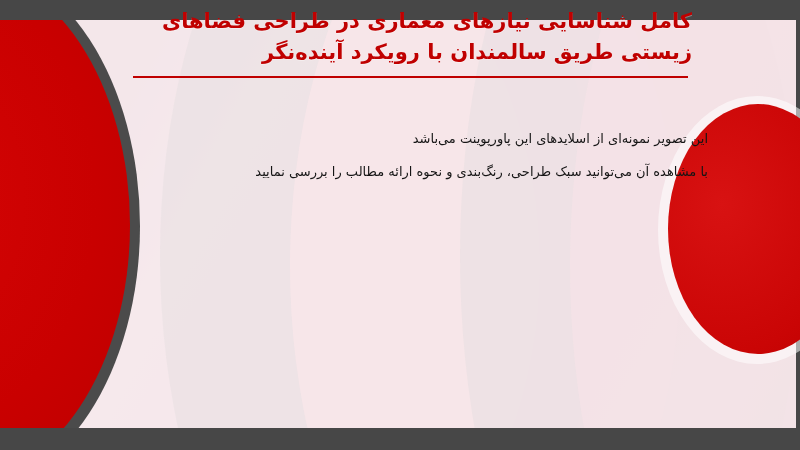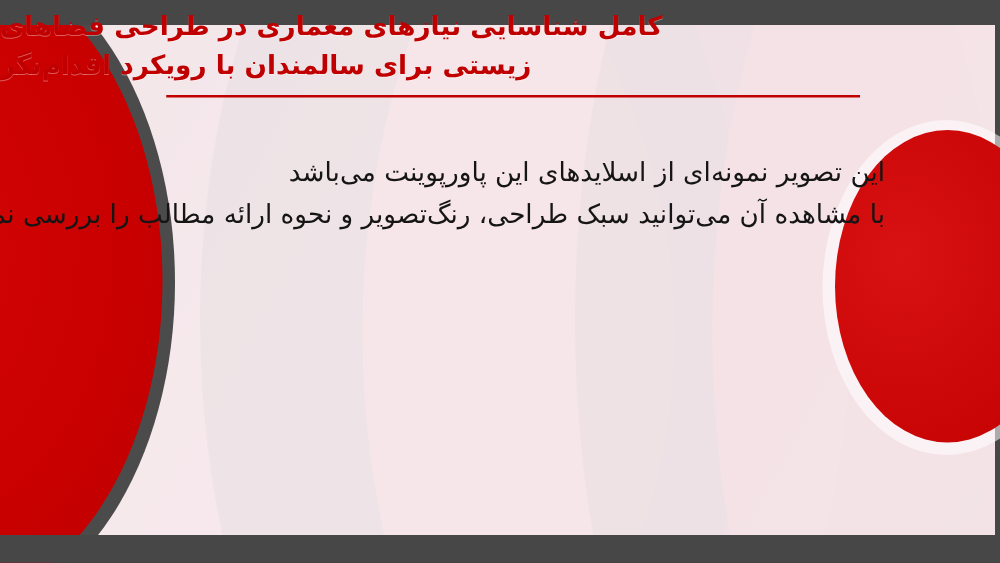--- a/index.html
+++ b/index.html
@@ -110,21 +110,21 @@
     background: rgba(255,255,255,0.55);
     z-index: 2;
   }
 
   
   .title-block {
     position: absolute;
     left: 0;
     top: 6px;
     width: 692px;
-    text-align: left;
+    text-align: right;
     z-index: 6;
   }
   .title-line {
     color: #c00000;
     font-size: 21px;
     font-weight: bold;
     line-height: 31px;
     letter-spacing: 0;
     direction: rtl;
     text-shadow: 0 1px 0 rgba(255,255,255,0.35);
@@ -144,21 +144,21 @@
     position: absolute;
     right: 92px;
     top: 122px;
     width: 620px;
     text-align: right;
     direction: rtl;
     z-index: 6;
   }
   .body-line {
     color: #151515;
-    font-size: 21px;
+    font-size: 13px;
     line-height: 33px;
     white-space: nowrap;
   }
 </style>
 </head>
 <body>
 
 <div id="slide">
 
   <div class="panel">
@@ -175,22 +175,22 @@
   <div class="red-right"></div>
 
   <div class="red-left-border"></div>
   <div class="red-left"></div>
 
   <div class="frame-bar frame-top"></div>
   <div class="frame-bar frame-bottom"></div>
 
   <div class="title-block">
     <div class="title-line">کامل شناسایی نیازهای معماری در طراحی فضاهای</div>
-    <div class="title-line">زیستی برای سالمندان با رویکرد اقدام‌نگر</div>
+    <div class="title-line">زیستی طریق سالمندان با رویکرد آینده‌نگر</div>
   </div>
   <div class="title-rule"></div>
 
   <div class="body-block">
     <div class="body-line">این تصویر نمونه‌ای از اسلایدهای این پاورپوینت می‌باشد</div>
-    <div class="body-line">با مشاهده آن می‌توانید سبک طراحی، رنگ‌تصویر و نحوه ارائه مطالب را بررسی نمایید</div>
+    <div class="body-line">با مشاهده آن می‌توانید سبک طراحی، رنگ‌بندی و نحوه ارائه مطالب را بررسی نمایید</div>
   </div>
 
 </div>
 
 </body></html>

